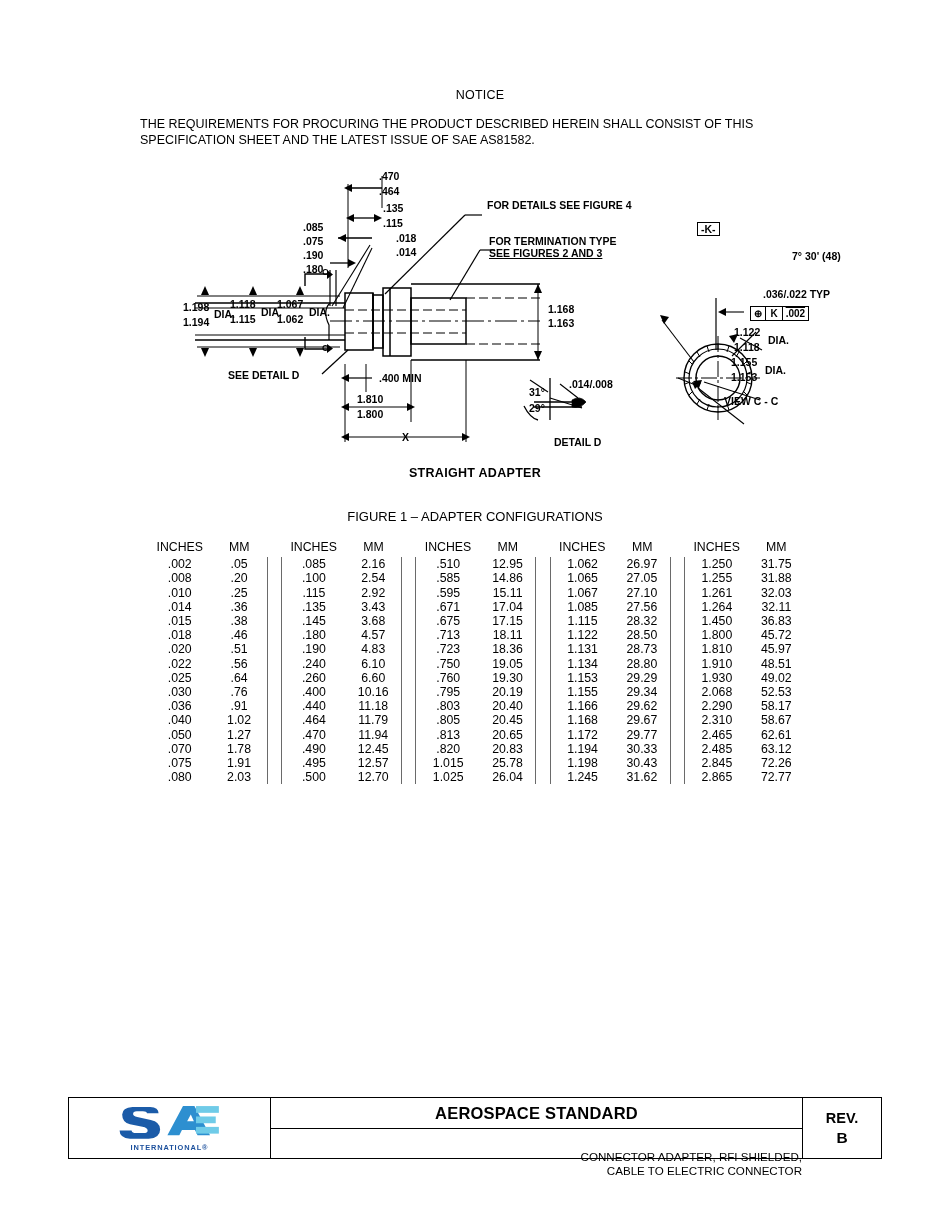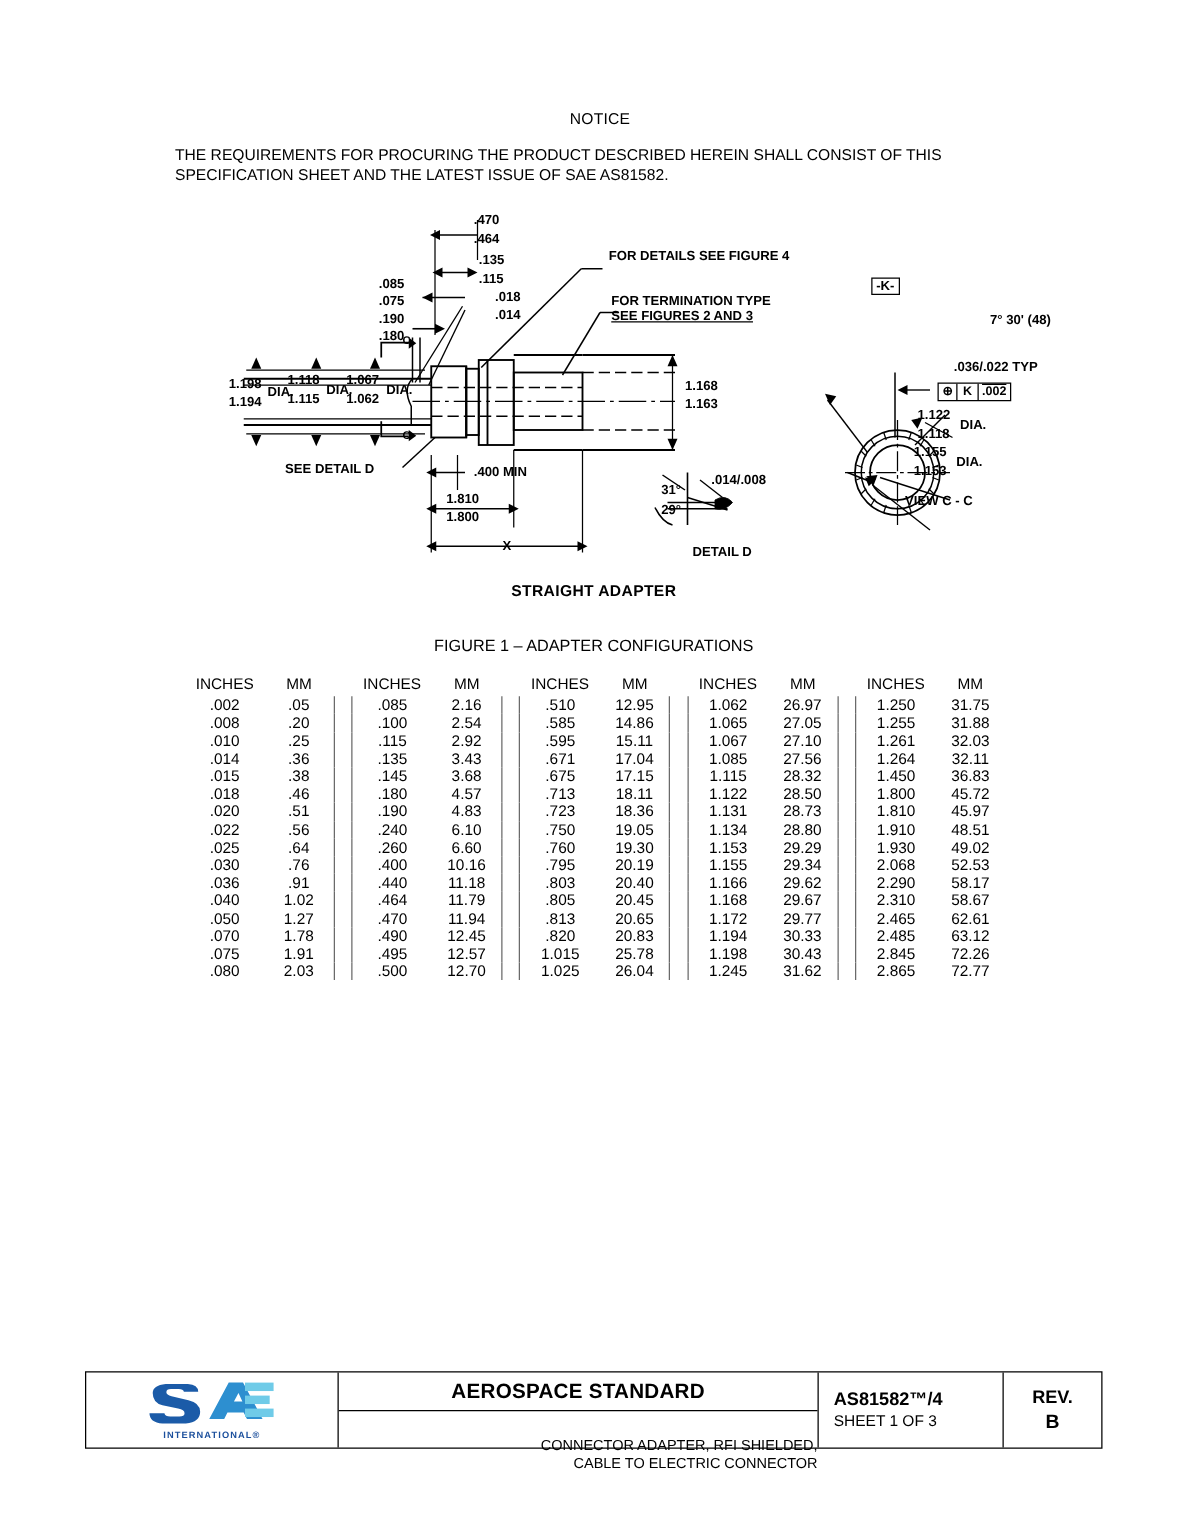--- a/index.html
+++ b/index.html
@@ -719,24 +719,20 @@
     </div>
 
     <div class="tb-cell" id="tb-mid-cell">
       <div id="tb-std-name">AEROSPACE STANDARD</div>
       <div id="tb-subtitle">
         <div>CONNECTOR ADAPTER, RFI SHIELDED,</div>
         <div>CABLE TO ELECTRIC CONNECTOR</div>
       </div>
     </div>
 
-    <div class="tb-cell" id="tb-doc-cell">
-      <div id="tb-doc-no">AS81582™/4</div>
-      <div id="tb-sheet">SHEET 1 OF 3</div>
-    </div>
 
     <div class="tb-cell" id="tb-rev-cell">
       <div id="tb-rev-label">REV.</div>
       <div id="tb-rev-value">B</div>
     </div>
   </div>
 
 </div>
 
 </body></html>

